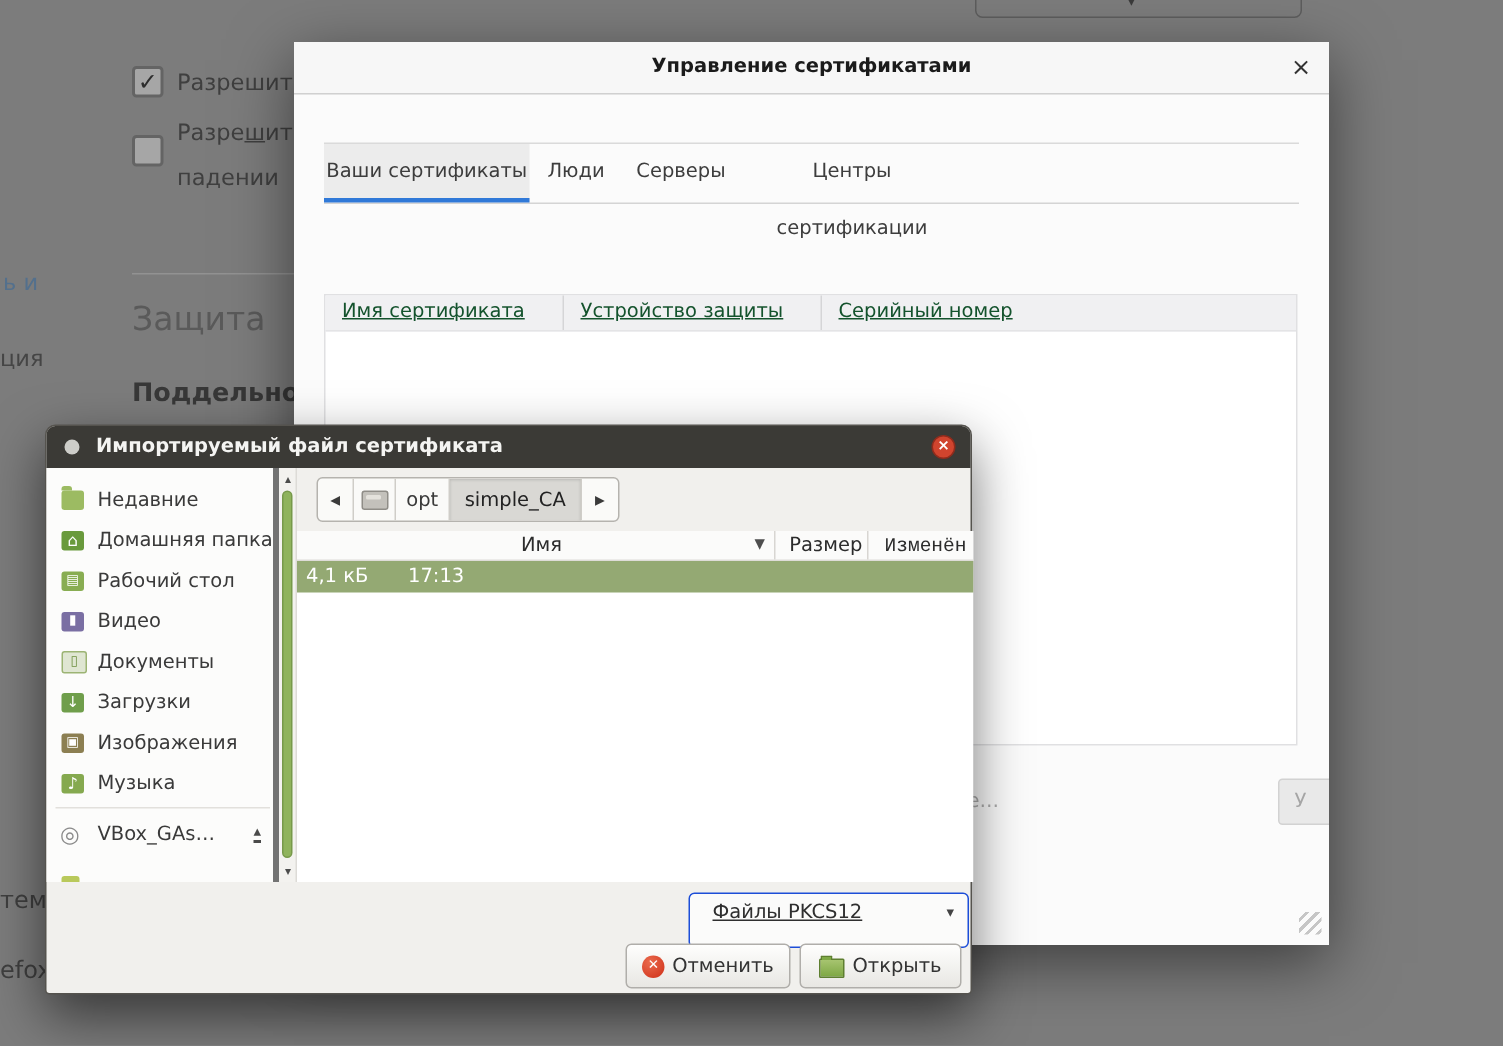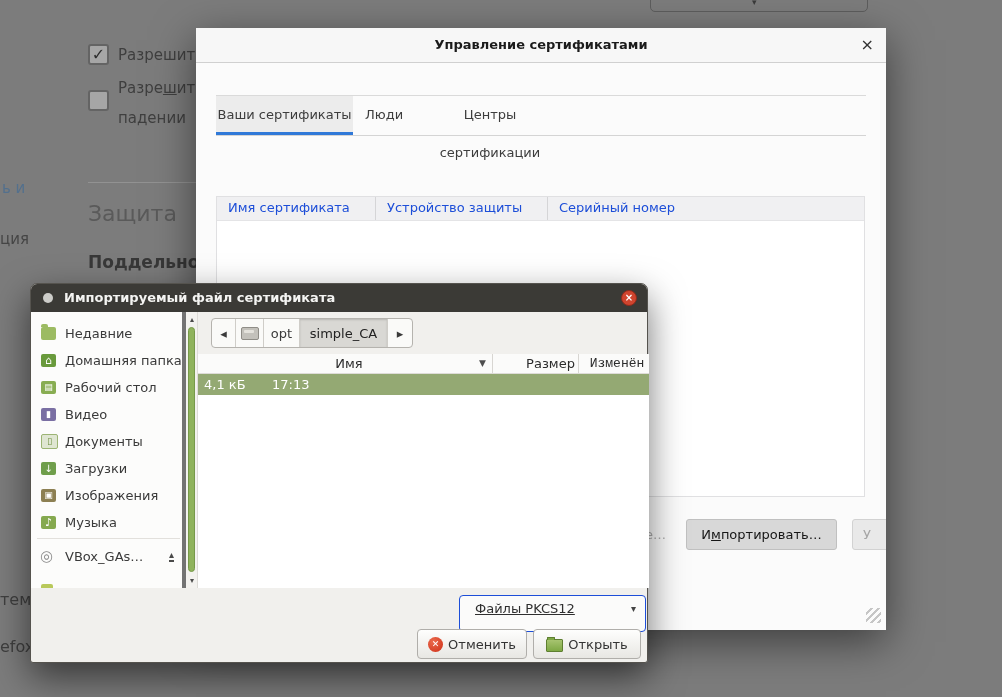--- a/index.html
+++ b/index.html
@@ -27,22 +27,22 @@
     border-top:1px solid #dadada;border-bottom:1px solid #d4d4d4;box-sizing:border-box;}
   .tab{height:100%;line-height:38px;text-align:center;font-size:13px;color:#3d3d3d;
     box-sizing:border-box;}
   .tab.active{background:#ececec;border-bottom:3px solid #3079d8;}
   .cert-intro{left:20px;top:128px;width:650px;height:18px;font-size:13px;
     color:#1b1b1b;white-space:nowrap;overflow:hidden;}
   .cert-table{left:20px;top:168px;width:649px;height:301px;
     border:1px solid #e0e0e2;box-sizing:border-box;background:#fff;}
   .cert-thead{display:flex;height:23px;background:#f0f0f2;
     border-bottom:1px solid #e4e4e6;}
-  .cert-th{font-size:13px;color:#1d4ed8;line-height:22px;padding-left:11px;
-    box-sizing:border-box;white-space:nowrap;overflow:hidden;}
+  .cert-th{font-size:13px;color:#14532d;line-height:22px;padding-left:11px;
+    box-sizing:border-box;white-space:nowrap;overflow:hidden;text-decoration:underline;}
   .cert-th.c1{width:159px;border-right:1px solid #d5d5d7;}
   .cert-th.c2{width:172px;border-right:1px solid #d5d5d7;}
   .cert-th.c3{flex:1;}
   .part-left{left:449px;top:499px;font-size:13px;color:#acacac;}
   .btn-import{left:490px;top:491px;width:151px;height:31px;background:#d8d8d8;
     border:1px solid #c0c0c0;border-radius:3px;box-sizing:border-box;
     font-size:13px;color:#161616;text-align:center;line-height:29px;}
   .btn-part-right{left:656px;top:491px;width:70px;height:31px;background:#e9e9e9;
     border:1px solid #d2d2d2;border-radius:3px;box-sizing:border-box;
     font-size:13px;color:#a5a5a5;line-height:29px;padding-left:10px;}
@@ -99,21 +99,21 @@
   .pseg.cur{background:#d9d8d4;color:#222;box-shadow:inset 0 1px 2px rgba(0,0,0,.15);}
   .diskicon{width:16px;height:11px;background:#c3c1bb;border:1px solid #8f8d87;
     border-radius:2px;position:relative;}
   .diskicon:after{content:"";position:absolute;left:2px;top:2px;width:10px;height:3px;
     background:#e4e2dc;border-radius:1px;}
   .lhead{left:0;top:42px;width:451px;height:20px;background:#fbfbfa;display:flex;
     border-bottom:1px solid #dedcd8;box-sizing:border-box;}
   .lh{font-size:13px;color:#2c2c2c;line-height:19px;padding-left:8px;
     box-sizing:border-box;position:relative;text-align:center;}
   .lh.c1{flex:1;border-right:1px solid #d8d6d2;}
-  .lh.c2{width:62px;border-right:1px solid #d8d6d2;padding-left:6px;margin-left:24px;}
+  .lh.c2{width:62px;border-right:1px solid #d8d6d2;padding-left:6px;}
   .lh.c3{width:70px;padding-left:6px;font-family:Liberation Mono, monospace;}
   .sortar{position:absolute;right:6px;top:0;font-size:9px;color:#4e4e4e;}
   .frow{left:0;top:62px;width:451px;height:21px;background:#94a973;display:flex;
     color:#fff;font-size:13px;}
   .frow .fc1{flex:1;display:flex;align-items:center;}
   .frow .fc2{width:62px;line-height:21px;padding-left:6px;box-sizing:border-box;}
   .frow .fc3{width:70px;line-height:21px;padding-left:12px;box-sizing:border-box;}
   .fileicon{width:11px;height:14px;background:#fff;border:1px solid #cfcfcb;
     margin:0 9px 0 8px;position:relative;}
   .fileicon:after{content:"";position:absolute;right:0;top:0;width:0;height:0;
@@ -164,34 +164,34 @@
 
   <div class="abs cert">
     <div class="abs cert-titlebar" style="width:690px;">
       <div class="cert-title">Управление сертификатами</div>
       <div class="abs cert-close">×</div>
     </div>
 
     <div class="abs tabstrip">
       <div class="tab active" style="width:137px;">Ваши сертификаты</div>
       <div class="tab" style="width:62px;">Люди</div>
+      <div class="tab" style="width:78px;">Серверы</div>
       <div class="tab" style="width:150px;">Центры сертификации</div>
     </div>
 
 
     <div class="abs cert-table">
       <div class="cert-thead">
         <div class="cert-th c1">Имя сертификата</div>
         <div class="cert-th c2">Устройство защиты</div>
         <div class="cert-th c3">Серийный номер</div>
       </div>
     </div>
 
     <div class="abs part-left">е…</div>
-    <div class="abs btn-import"><span>И</span><u>м</u><span>портировать…</span></div>
     <div class="abs btn-part-right">У</div>
     <div class="abs grip"></div>
   </div>
 
   <div class="abs fc">
     <div class="abs fc-titlebar">
       <div class="abs fc-appdot"></div>
       <div class="abs fc-title">Импортируемый файл сертификата</div>
       <div class="abs fc-close">×</div>
     </div>

